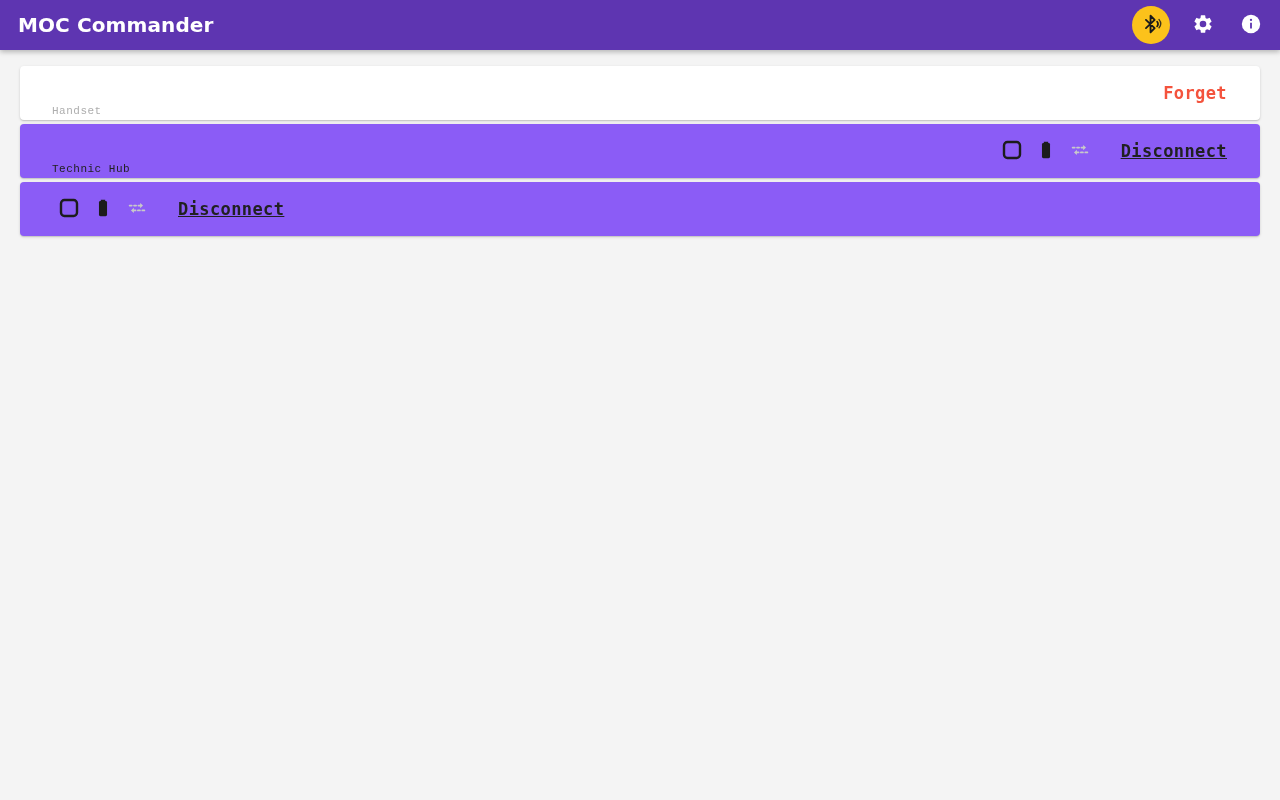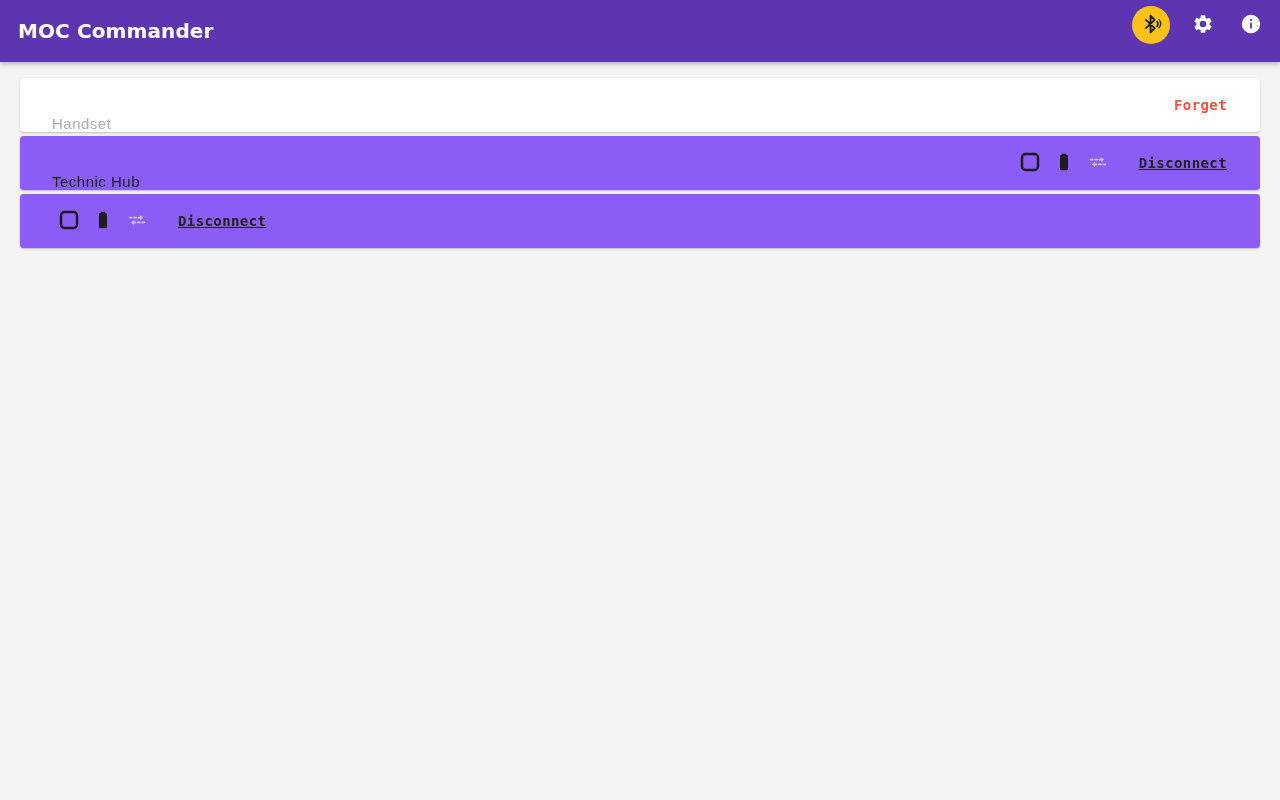--- a/index.html
+++ b/index.html
@@ -9,21 +9,21 @@
     width: 1280px;
     height: 800px;
     overflow: hidden;
     background: #f4f4f4;
     font-family: "DejaVu Sans", "Liberation Sans", sans-serif;
   }
 
   
   .appbar {
     position: relative;
-    height: 62px;
+    height: 50px;
     background: #5e35b1;
     display: flex;
     align-items: center;
     padding: 0 16px;
     box-shadow: 0 2px 5px rgba(0,0,0,0.26);
     z-index: 10;
   }
   .app-title {
     color: #ffffff;
     font-size: 20px;
@@ -103,25 +103,25 @@
     border-radius: 4px;
     box-shadow: 0 1px 3px rgba(0,0,0,0.14), 0 1px 1px rgba(0,0,0,0.10);
     height: 54px;
     display: flex;
     align-items: center;
     padding: 0 16px 0 32px;
     margin-bottom: 4px;
   }
   .card.disabled { background: #ffffff; }
   .device-name {
-    font-size: 15px;
+    font-size: 11px;
     color: #212121;
     letter-spacing: 0.5px;
     flex: 1 1 auto;
-    font-family: Liberation Sans, sans-serif;
+    font-family: Liberation Mono, monospace;
     margin-top: 36px;
   }
   .device-name.muted { color: #aeaeae; }
 
   .row-actions {
     display: flex;
     align-items: center;
     gap: 0px;
   }
   .act {
@@ -129,21 +129,21 @@
     display: flex; align-items: center; justify-content: center;
     background: transparent; border: none; padding: 0;
     cursor: pointer;
   }
   .act.dim { opacity: 1; cursor: default; }
 
   .text-btn {
     background: transparent;
     border: none;
     font-family: "DejaVu Sans Mono", "Liberation Mono", monospace;
-    font-size: 14px;
+    font-size: 17px;
     font-weight: bold;
     letter-spacing: 0.4px;
     cursor: pointer;
     padding: 6px 10px;
     border-radius: 3px;
   }
   .text-btn.danger { color: #f4533d; margin-right: 7px; }
   .text-btn.neutral { color: #212121; margin-left: 14px; margin-right: 7px; text-decoration: underline; }
 </style>
 </head>

